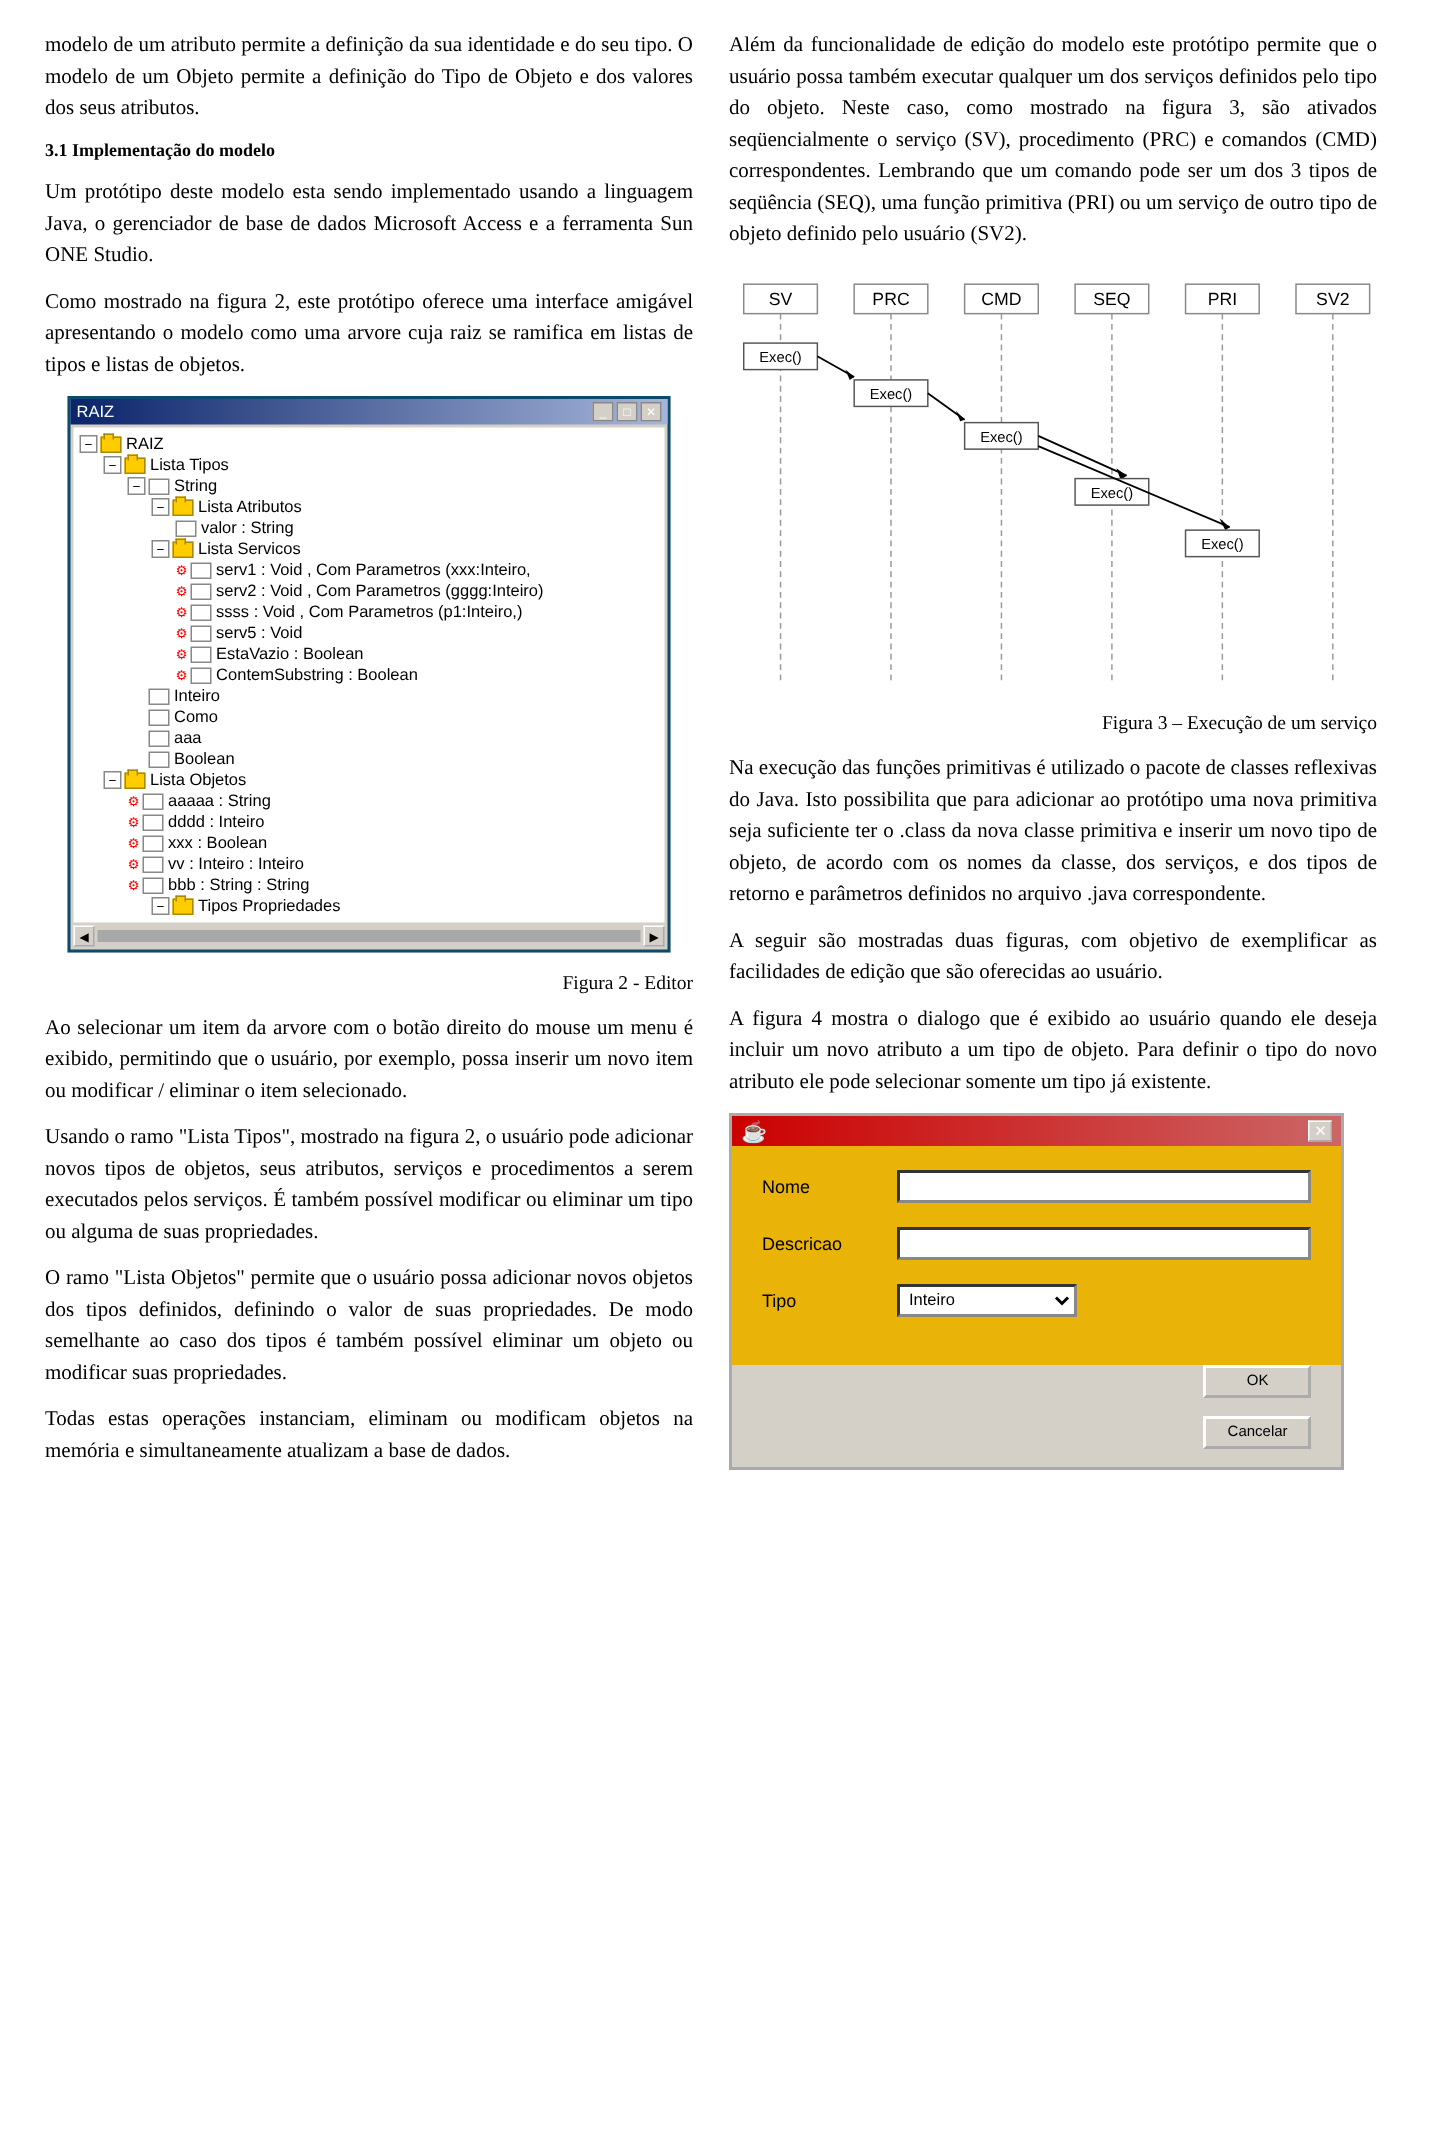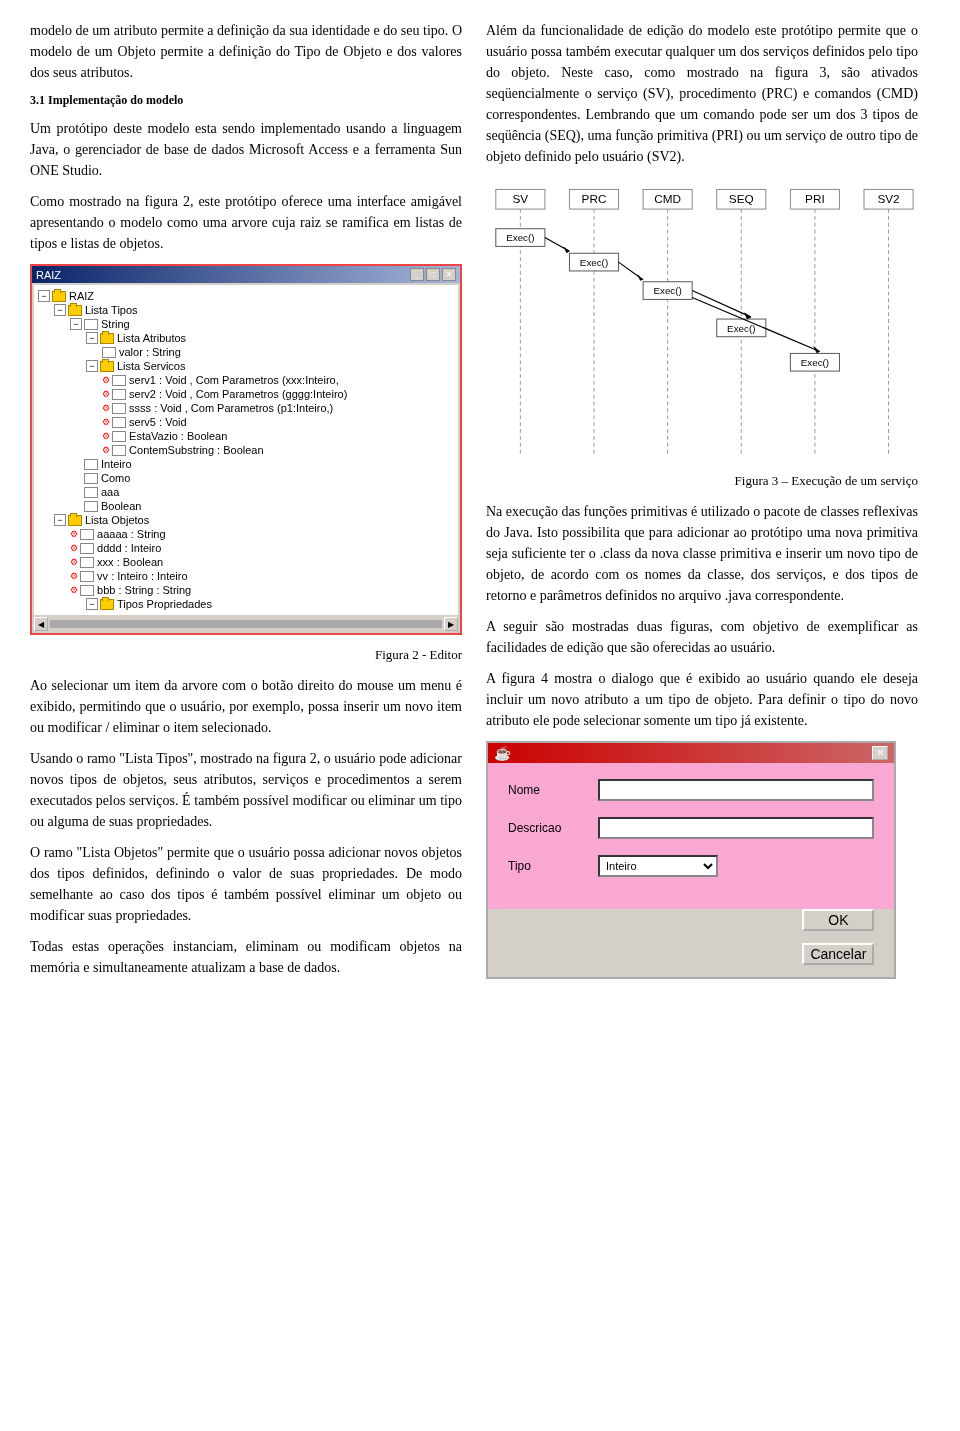--- a/index.html
+++ b/index.html
@@ -29,23 +29,23 @@
       line-height: 1.5;
     }
     h3 {
       font-size: 12px;
       font-weight: bold;
       margin-bottom: 10px;
       margin-top: 4px;
     }
     
     .editor-window {
-      border: 2px solid #ef4444;
-      background: #d4d0c8;
-      margin: 10px 0;
+      border: 2px solid #0c4a6e;
+      background: #d4d0c8;
+      margin: 10px 15px;
       font-family: Arial, sans-serif;
       font-size: 11px;
     }
     .editor-titlebar {
       background: linear-gradient(to right, #0a246a, #a6b5da);
       color: white;
       padding: 2px 4px;
       display: flex;
       justify-content: space-between;
       align-items: center;
@@ -188,21 +188,21 @@
       background: #d4d0c8;
       border: 1px outset #fff;
       display: flex;
       align-items: center;
       justify-content: center;
       font-size: 10px;
       cursor: pointer;
     }
     .dialog-body {
       padding: 16px 20px;
-      background: #f9a8d4;
+      background: #eab308;
     }
     .dialog-row {
       display: flex;
       align-items: center;
       margin-bottom: 16px;
     }
     .dialog-label {
       width: 90px;
       font-size: 12px;
       color: #000;
@@ -232,21 +232,21 @@
       display: flex;
       justify-content: flex-end;
       gap: 8px;
       padding: 0 20px 12px 20px;
     }
     .dialog-btn {
       width: 72px;
       height: 22px;
       background: #d4d0c8;
       border: 2px outset #fff;
-      font-size: 14px;
+      font-size: 10px;
       cursor: pointer;
       display: flex;
       align-items: center;
       justify-content: center;
     }
   </style>
 </head>
 <body>
 
 <div class="two-col">

